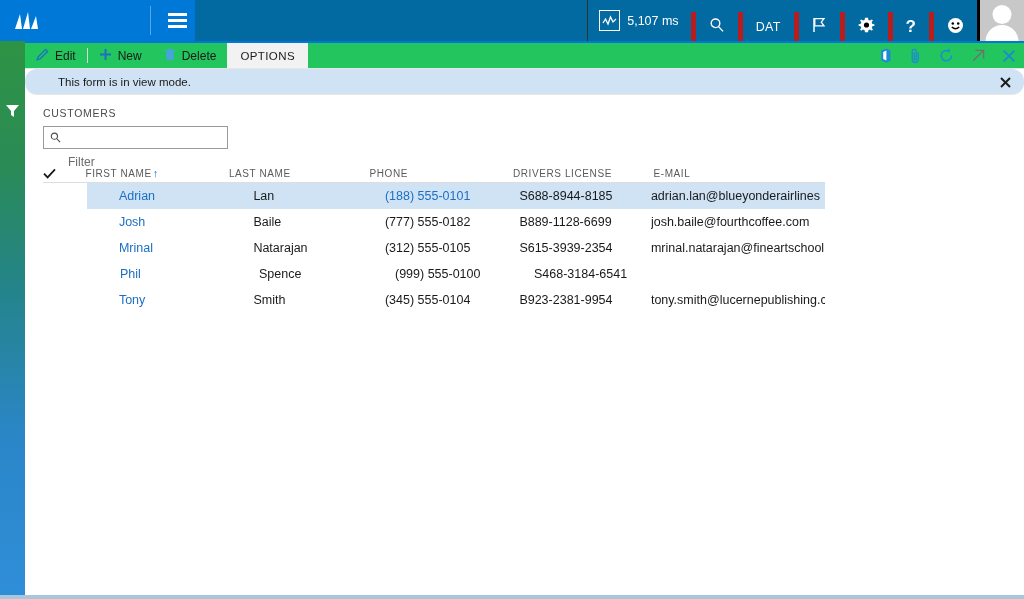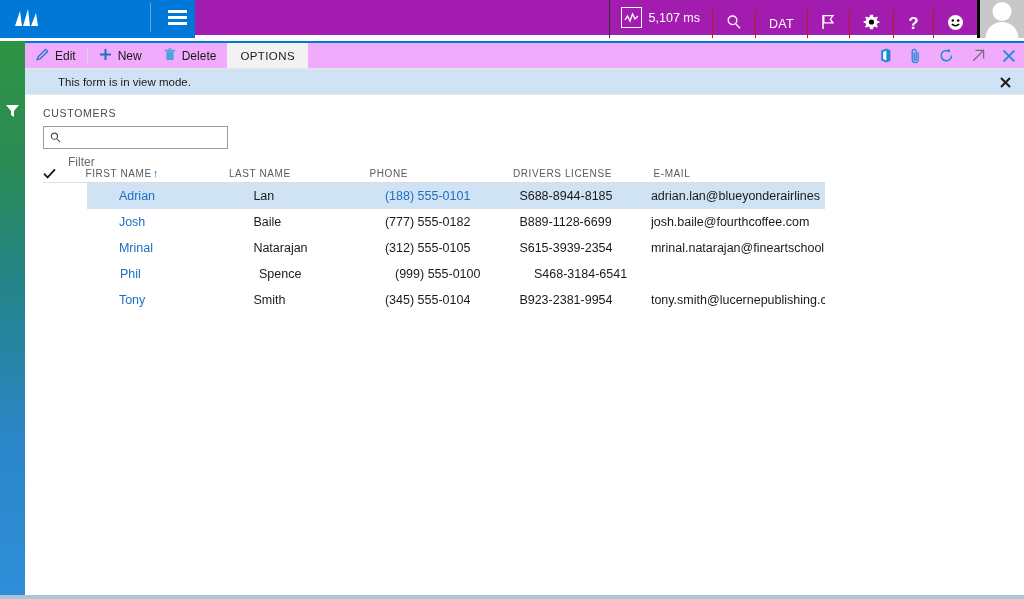--- a/index.html
+++ b/index.html
@@ -12,22 +12,22 @@
   }
   .app {
     position: relative;
     width: 1024px; height: 599px;
     background: #ffffff;
   }
 
   
   .topbar {
     position: absolute; left: 0; top: 0;
-    width: 1024px; height: 35px;
-    background: #a21caf;
+    width: 1024px; height: 41px;
+    background: #0369a1;
     display: flex; align-items: center;
   }
   .brand-zone {
     width: 195px; height: 41px;
     background: #0078d7;
     display: flex; align-items: center;
     position: relative;
   }
   .logo {
     width: 44px; height: 41px;
@@ -49,21 +49,21 @@
   .hamburger span {
     display: block; width: 19px; height: 3px; background: #ffffff;
   }
 
   .top-spacer { flex: 1; }
 
   .top-actions { display: flex; align-items: stretch; height: 41px; }
   .top-cell {
     display: flex; align-items: center; justify-content: center;
     color: #ffffff;
-    border-left: 1px solid #b91c1c;
+    border-left: 5px solid #b91c1c;
     padding: 0 13px;
     font-size: 12px;
     cursor: pointer;
     min-width: 40px;
     margin-top: 12px;
   }
   .perf-cell {
     display: flex; align-items: center; gap: 7px;
     border-left: 1px solid #303030;
     padding: 0 12px 0 11px;
@@ -115,21 +115,21 @@
     position: absolute; left: 25px; top: 41px;
     width: 999px; height: 551px;
     background: #ffffff;
     border-top: 2px solid #0078d7;
   }
 
   
   .actionbar {
     position: relative;
     height: 26px;
-    background: #f0abfc;
+    background: #22c55e;
     border-bottom: 1px solid #e6e6e6;
     display: flex; align-items: stretch;
   }
   .act {
     display: flex; align-items: center; gap: 6px;
     padding: 0 11px;
     font-size: 12px; color: #1a1a1a;
     cursor: pointer;
     white-space: nowrap;
   }
@@ -155,21 +155,21 @@
     color: #0078d7;
     cursor: pointer;
   }
 
   
   .infobar {
     position: relative;
     height: 26px;
     background: #cfe3f5;
     border-bottom: 1px solid #e8e8e8;
-    display: flex; align-items: center;
+    display: flex; align-items: center; border-radius: 12px;
   }
   .infobar-text {
     font-size: 11.5px; color: #1a1a1a;
     margin-left: 33px;
   }
   .infobar-close {
     position: absolute; right: 9px; top: 0;
     height: 26px; width: 20px;
     display: flex; align-items: center; justify-content: center;
     color: #1a1a1a;

